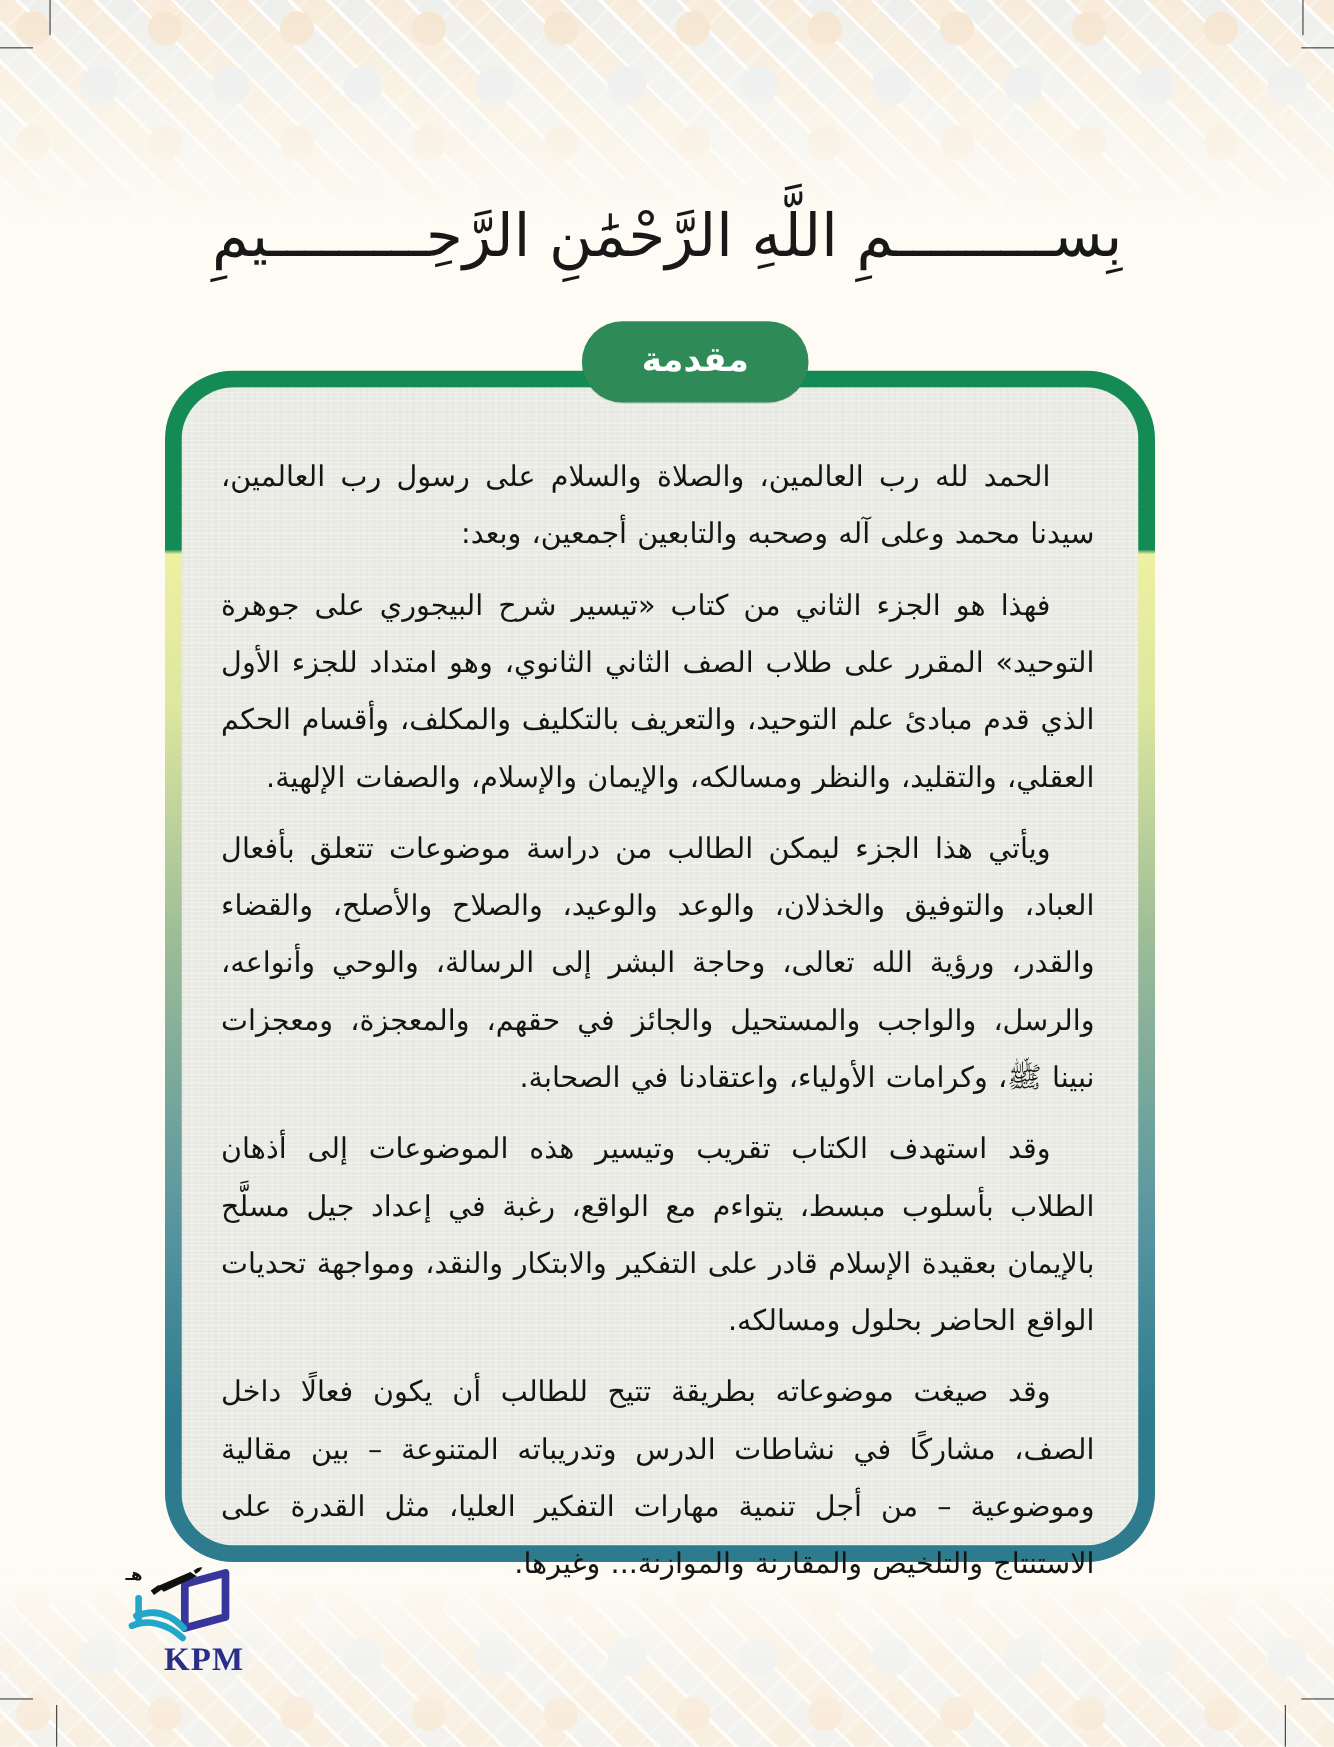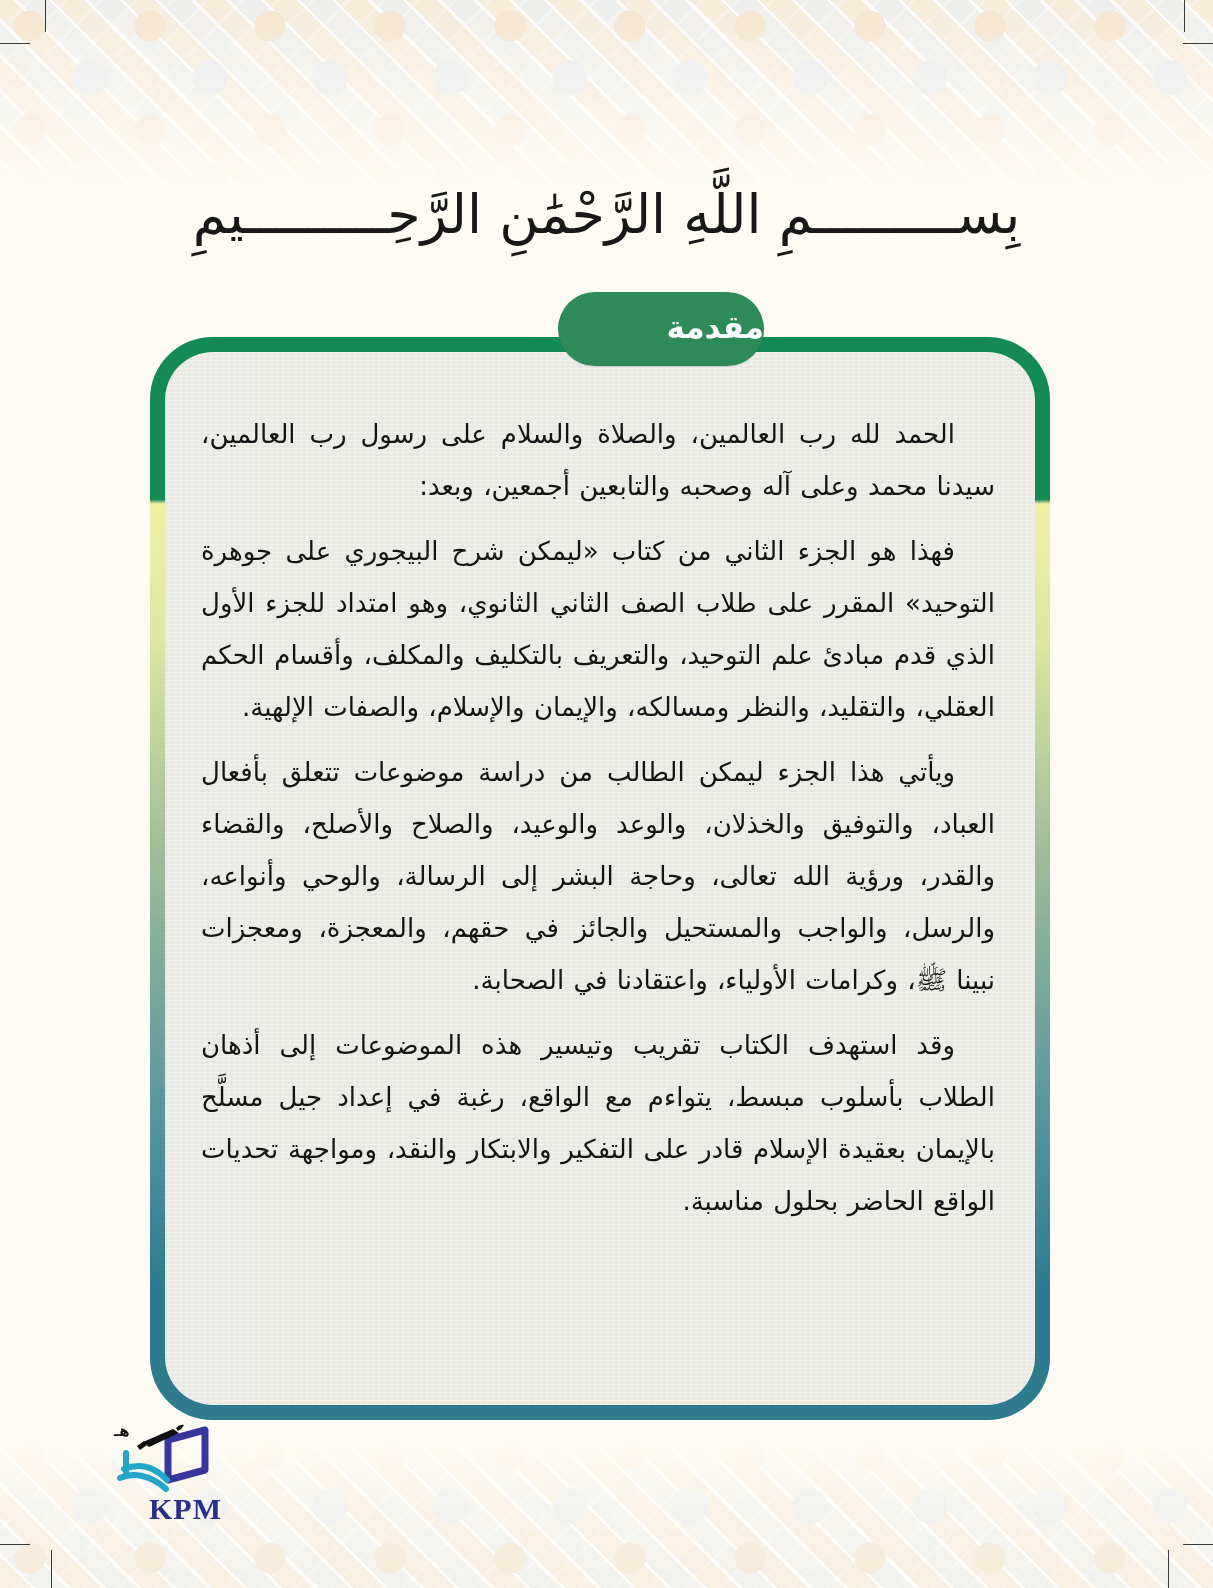--- a/index.html
+++ b/index.html
@@ -55,24 +55,24 @@
     position:absolute;top:172px;left:0;right:0;
     text-align:center;
     font-size:54px;line-height:1.6;
     color:#181818;
     direction:rtl;
     letter-spacing:-1px;
   }
 
   
   .badge{
-    position:absolute;left:558px;top:292px;width:206px;height:74px;
+    position:absolute;left:529px;top:292px;width:206px;height:74px;
     background:var(--badge-green);
     border-radius:40px;
-    display:flex;align-items:center;
+    display:flex;align-items:center;justify-content:center;
     z-index:5;
     box-shadow:0 1px 0 rgba(0,0,0,.12);
   }
   .badge span{
     color:var(--badge-text);
     font-size:31px;font-weight:bold;
     padding-bottom:4px;
   }
 
   
@@ -153,23 +153,24 @@
   <div class="crop h" style="left:0;top:1544px;"></div>
   <div class="crop v" style="left:1168px;top:1550px;height:38px;"></div>
   <div class="crop h" style="left:1183px;top:1544px;"></div>
 
   <div class="basmala">بِســـــــــمِ اللَّهِ الرَّحْمَٰنِ الرَّحِـــــــــيمِ</div>
 
   <div class="frame">
     <div class="frame-inner">
       <div class="text-block">
         <p>الحمد لله رب العالمين، والصلاة والسلام على رسول رب العالمين، سيدنا محمد وعلى آله وصحبه والتابعين أجمعين، وبعد:</p>
-        <p>فهذا هو الجزء الثاني من كتاب «ليمكن شرح البيجوري على جوهرة التوحيد» المقرر على طلاب الصف الثاني الثانوي، وهو امتداد للجزء الأول الذي قدم مبادئ علم التوحيد، والتعريف بالتكليف والمكلف، وأقسام الحكم العقلي، والتقليد، والنظر ومسالكه، والإيمان والإسلام، والصفات الإلهية.</p>
+        <p>فهذا هو الجزء الثاني من كتاب «تيسير شرح البيجوري على جوهرة التوحيد» المقرر على طلاب الصف الثاني الثانوي، وهو امتداد للجزء الأول الذي قدم مبادئ علم التوحيد، والتعريف بالتكليف والمكلف، وأقسام الحكم العقلي، والتقليد، والنظر ومسالكه، والإيمان والإسلام، والصفات الإلهية.</p>
         <p>ويأتي هذا الجزء ليمكن الطالب من دراسة موضوعات تتعلق بأفعال العباد، والتوفيق والخذلان، والوعد والوعيد، والصلاح والأصلح، والقضاء والقدر، ورؤية الله تعالى، وحاجة البشر إلى الرسالة، والوحي وأنواعه، والرسل، والواجب والمستحيل والجائز في حقهم، والمعجزة، ومعجزات نبينا ﷺ، وكرامات الأولياء، واعتقادنا في الصحابة.</p>
-        <p>وقد استهدف الكتاب تقريب وتيسير هذه الموضوعات إلى أذهان الطلاب بأسلوب مبسط، يتواءم مع الواقع، رغبة في إعداد جيل مسلَّح بالإيمان بعقيدة الإسلام قادر على التفكير والابتكار والنقد، ومواجهة تحديات الواقع الحاضر بحلول مناسبة.</p>
+        <p>وقد استهدف الكتاب تقريب وتيسير هذه الموضوعات إلى أذهان الطلاب بأسلوب مبسط، يتواءم مع الواقع، رغبة في إعداد جيل مسلَّح بالإيمان بعقيدة الإسلام قادر على التفكير والابتكار والنقد، ومواجهة تحديات الواقع الحاضر بحلول ومسالكه.</p>
+        <p>وقد صيغت موضوعاته بطريقة تتيح للطالب أن يكون فعالًا داخل الصف، مشاركًا في نشاطات الدرس وتدريباته المتنوعة – بين مقالية وموضوعية – من أجل تنمية مهارات التفكير العليا، مثل القدرة على الاستنتاج والتلخيص والمقارنة والموازنة... وغيرها.</p>
       </div>
     </div>
   </div>
 
   <div class="badge">
     <span>مقدمة</span>
   </div>
 
   <div class="logo">
     <span class="mark">هـ</span>

